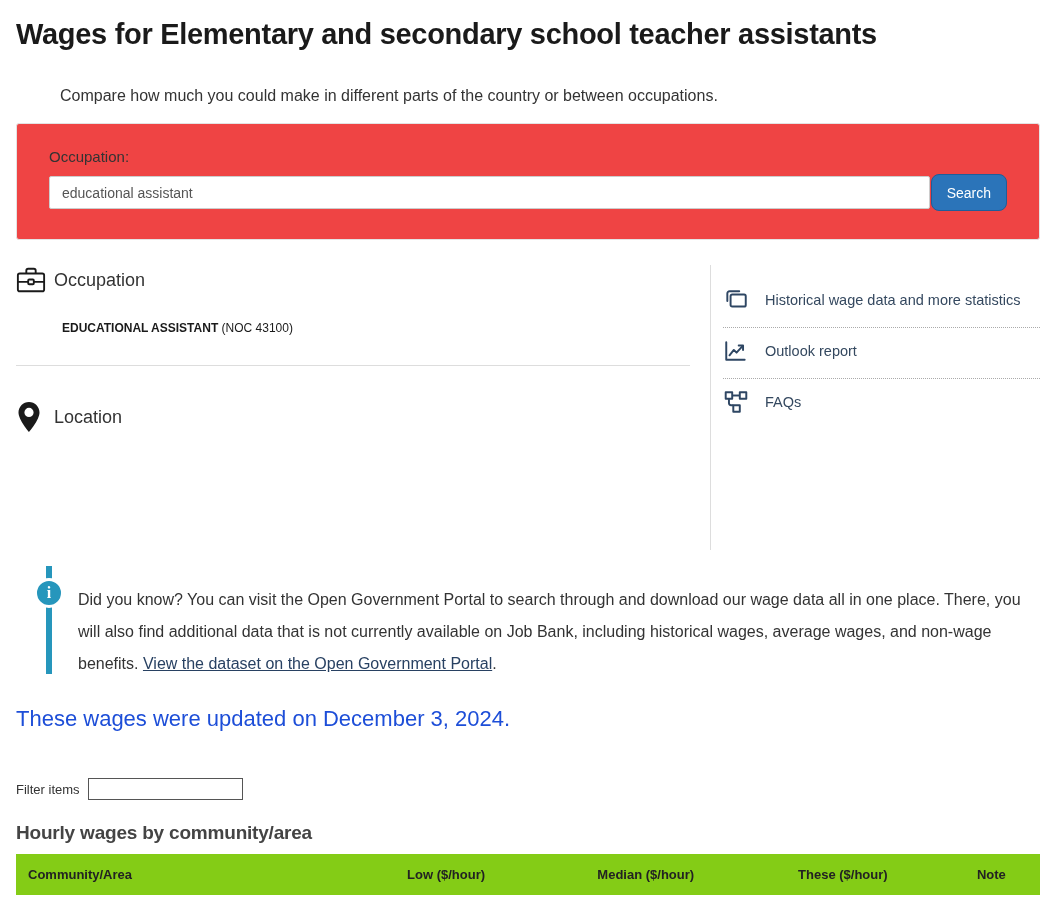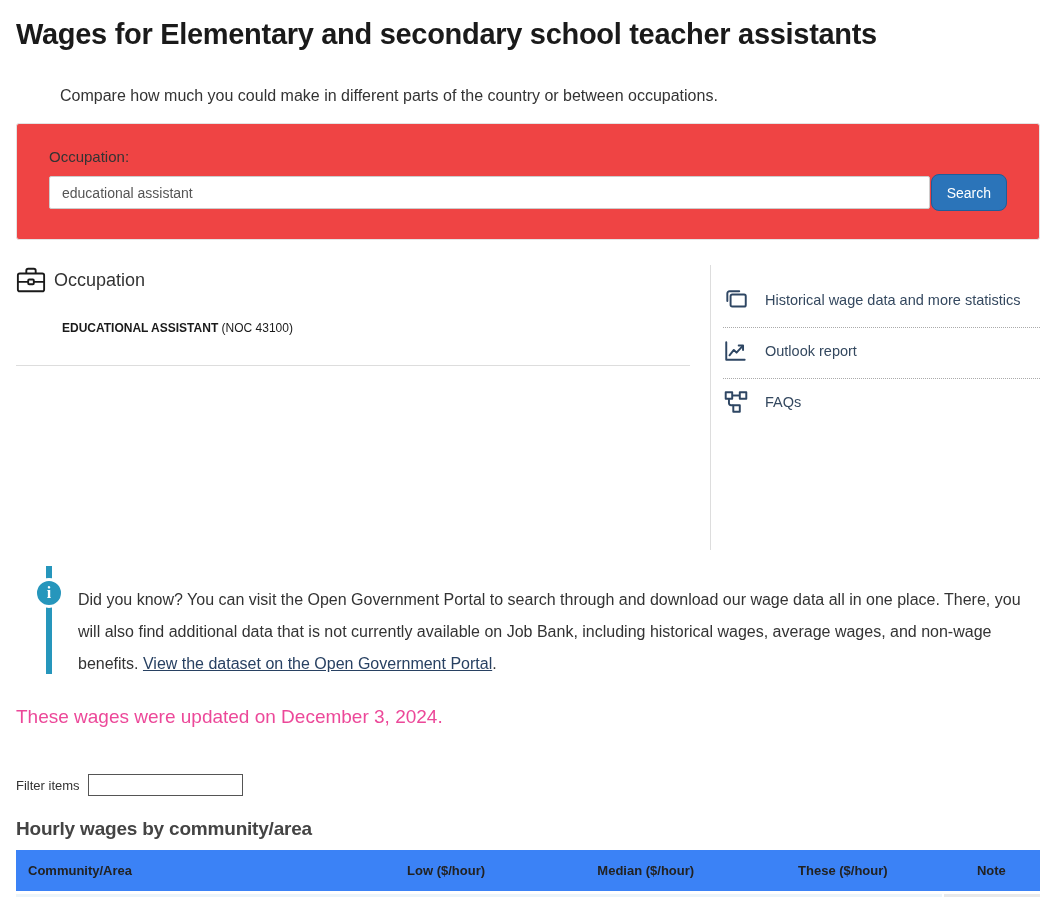--- a/index.html
+++ b/index.html
@@ -119,21 +119,21 @@
     border-radius: 50%;
     color: #fff;
     font-weight: bold;
     font-size: 16px;
     font-family: "Liberation Serif", serif;
     display: flex; align-items: center; justify-content: center;
   }
   .info-text { font-size: 16px; line-height: 32px; color: #333; max-width: 980px; }
   .info-text a { color: #284162; }
 
-  .updated-text { margin-top: 26px; font-size: 19px; color: #ec4899; }
+  .updated-text { margin-top: 26px; font-size: 22px; color: #1d4ed8; }
 
   
   .filter-row { margin-top: 46px; display: flex; align-items: center; gap: 8px; }
   .filter-label { font-size: 13px; color: #333; }
   .filter-input {
     width: 155px; height: 22px;
     border: 1px solid #555;
     font-family: "Liberation Sans", sans-serif;
     font-size: 13px;
     padding: 0 4px;
@@ -148,21 +148,21 @@
     color: #444;
     letter-spacing: -0.2px;
   }
   table.wage-table {
     width: 100%;
     margin-top: 10px;
     border-collapse: collapse;
     table-layout: fixed;
   }
   .wage-table th {
-    background: #3b82f6;
+    background: #84cc16;
     font-size: 13px;
     font-weight: bold;
     color: #222;
     padding: 13px 12px;
     text-align: center;
     border-bottom: 3px solid #fff;
   }
   .wage-table th:first-child { text-align: left; }
   .wage-table td {
     background: #edf5f9;
@@ -208,20 +208,28 @@
           <path d="M2 17 H13 M19 17 H30"></path>
           <rect x="13" y="14.5" width="6" height="5" rx="1"></rect>
         </svg>
       </span>
       <h2>Occupation</h2>
     </div>
     <p class="block-value"><b>EDUCATIONAL ASSISTANT</b><span> (NOC 43100)</span></p>
 
     <hr class="section-divider">
 
+    <div class="block-head">
+      <span class="icn">
+        <svg viewBox="0 0 24 30" width="26" height="30">
+          <path fill="#1a1a1a" d="M12 0C6.2 0 1.5 4.7 1.5 10.5 1.5 18 12 30 12 30s10.5-12 10.5-19.5C22.5 4.7 17.8 0 12 0zm0 15a4.6 4.6 0 1 1 0-9.2 4.6 4.6 0 0 1 0 9.2z"></path>
+        </svg>
+      </span>
+      <h2>Location</h2>
+    </div>
 
   </div>
 
   <div class="sidebar">
     <a href="#" class="sidebar-item">
       <span class="icn">
         <svg viewBox="0 0 24 24" width="26" height="26" fill="none" stroke="currentColor" stroke-width="1.8" stroke-linecap="round" stroke-linejoin="round">
           <path d="M4 13 V6 a2 2 0 0 1 2-2 h9"></path>
           <rect x="7" y="7" width="14" height="11" rx="1.5"></rect>
         </svg>

